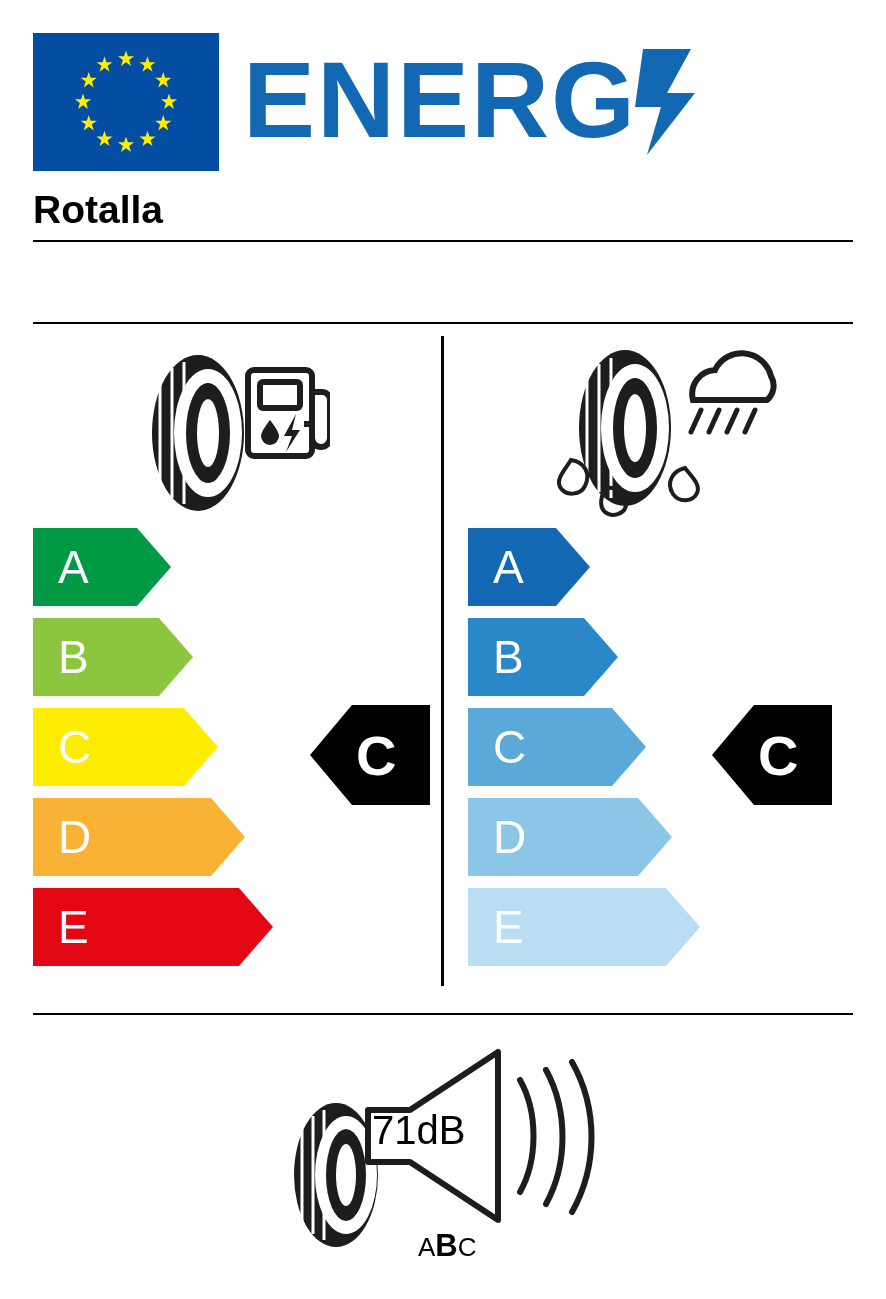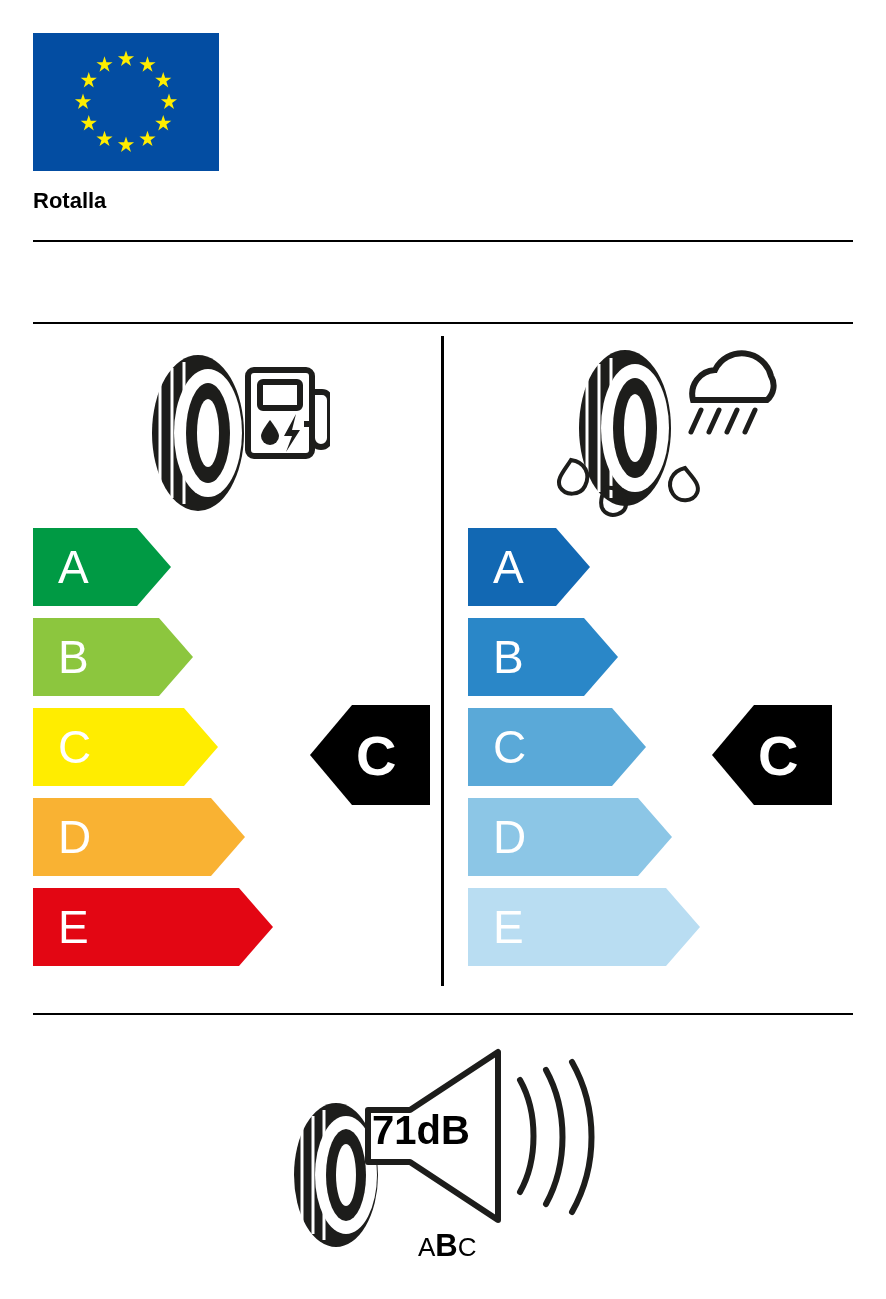--- a/index.html
+++ b/index.html
@@ -37,21 +37,21 @@
     left: 243px;
     top: 45px;
     width: 470px;
     height: 112px;
   }
 
   .brand-name {
     position: absolute;
     left: 33px;
     top: 188px;
-    font-size: 22px;
+    font-size: 39px;
     font-weight: bold;
     color: #000000;
     letter-spacing: 0px;
   }
 
   .rule {
     position: absolute;
     background: #000000;
   }
   .rule-top { left: 33px; top: 240px; width: 820px; height: 2px; }
@@ -105,21 +105,20 @@
     font-weight: bold;
     color: #ffffff;
   }
 
   .noise-db {
     position: absolute;
     left: 372px;
     top: 1108px;
     font-size: 40px;
     color: #000000;
-    font-weight: bold;
   }
   .noise-classes {
     position: absolute;
     left: 418px;
     top: 1228px;
     font-size: 26px;
     color: #000000;
   }
   .noise-classes .sel {
     font-weight: bold;
@@ -147,20 +146,26 @@
           <polygon points="93.00,103.50 94.91,109.37 101.08,109.37 96.09,113.00 98.00,118.88 93.00,115.25 88.00,118.88 89.91,113.00 84.92,109.37 91.09,109.37"></polygon>
           <polygon points="71.50,97.74 73.41,103.61 79.58,103.61 74.59,107.24 76.50,113.12 71.50,109.49 66.50,113.12 68.41,107.24 63.42,103.61 69.59,103.61"></polygon>
           <polygon points="55.76,82.00 57.67,87.87 63.84,87.87 58.85,91.50 60.76,97.38 55.76,93.75 50.76,97.38 52.67,91.50 47.68,87.87 53.85,87.87"></polygon>
           <polygon points="50.00,60.50 51.91,66.37 58.08,66.37 53.09,70.00 55.00,75.88 50.00,72.25 45.00,75.88 46.91,70.00 41.92,66.37 48.09,66.37"></polygon>
           <polygon points="55.76,39.00 57.67,44.87 63.84,44.87 58.85,48.50 60.76,54.38 55.76,50.75 50.76,54.38 52.67,48.50 47.68,44.87 53.85,44.87"></polygon>
           <polygon points="71.50,23.26 73.41,29.13 79.58,29.13 74.59,32.76 76.50,38.64 71.50,35.01 66.50,38.64 68.41,32.76 63.42,29.13 69.59,29.13"></polygon>
         </g>
     </svg>
   </div>
 
+  <div class="energ-word">
+    <svg width="470" height="112" viewBox="0 0 470 112" aria-hidden="true">
+      <text x="0" y="92" font-family="Liberation Sans, sans-serif" font-size="108" font-weight="bold" fill="#1268b3" letter-spacing="2">ENERG</text>
+      <polygon points="400,4 448,4 424,48 452,48 404,110 418,62 392,62" fill="#1268b3"></polygon>
+    </svg>
+  </div>
 
   <div class="brand-name">Rotalla</div>
 
   <div class="rule rule-top"></div>
   <div class="rule rule-second"></div>
   <div class="divider-vert"></div>
   <div class="rule rule-third"></div>
 
   <div class="icon-fuel-tyre">
     <svg width="210" height="170" viewBox="0 0 210 170" aria-hidden="true">

